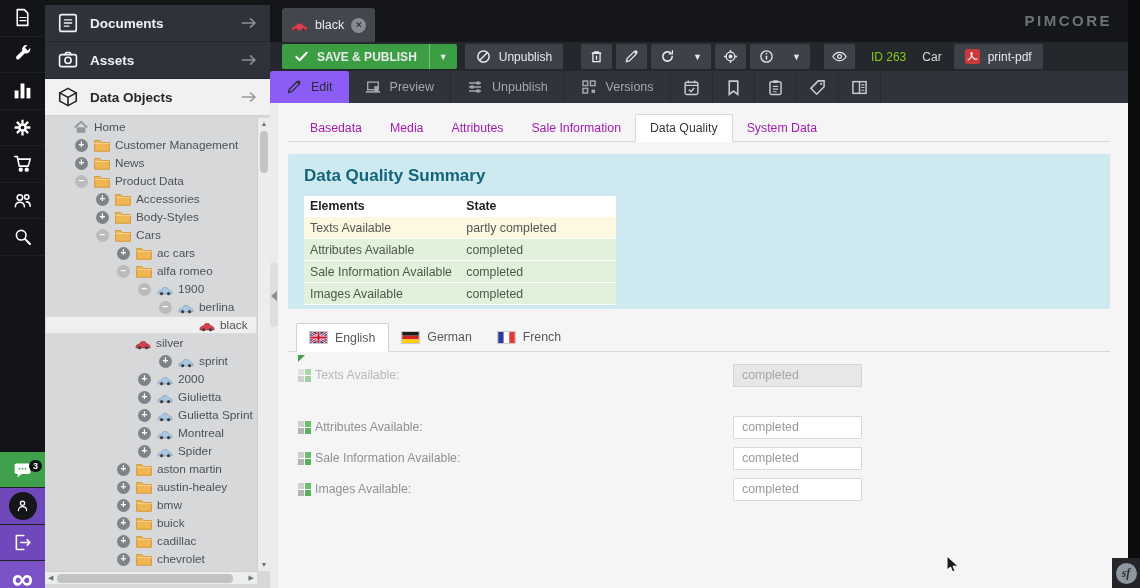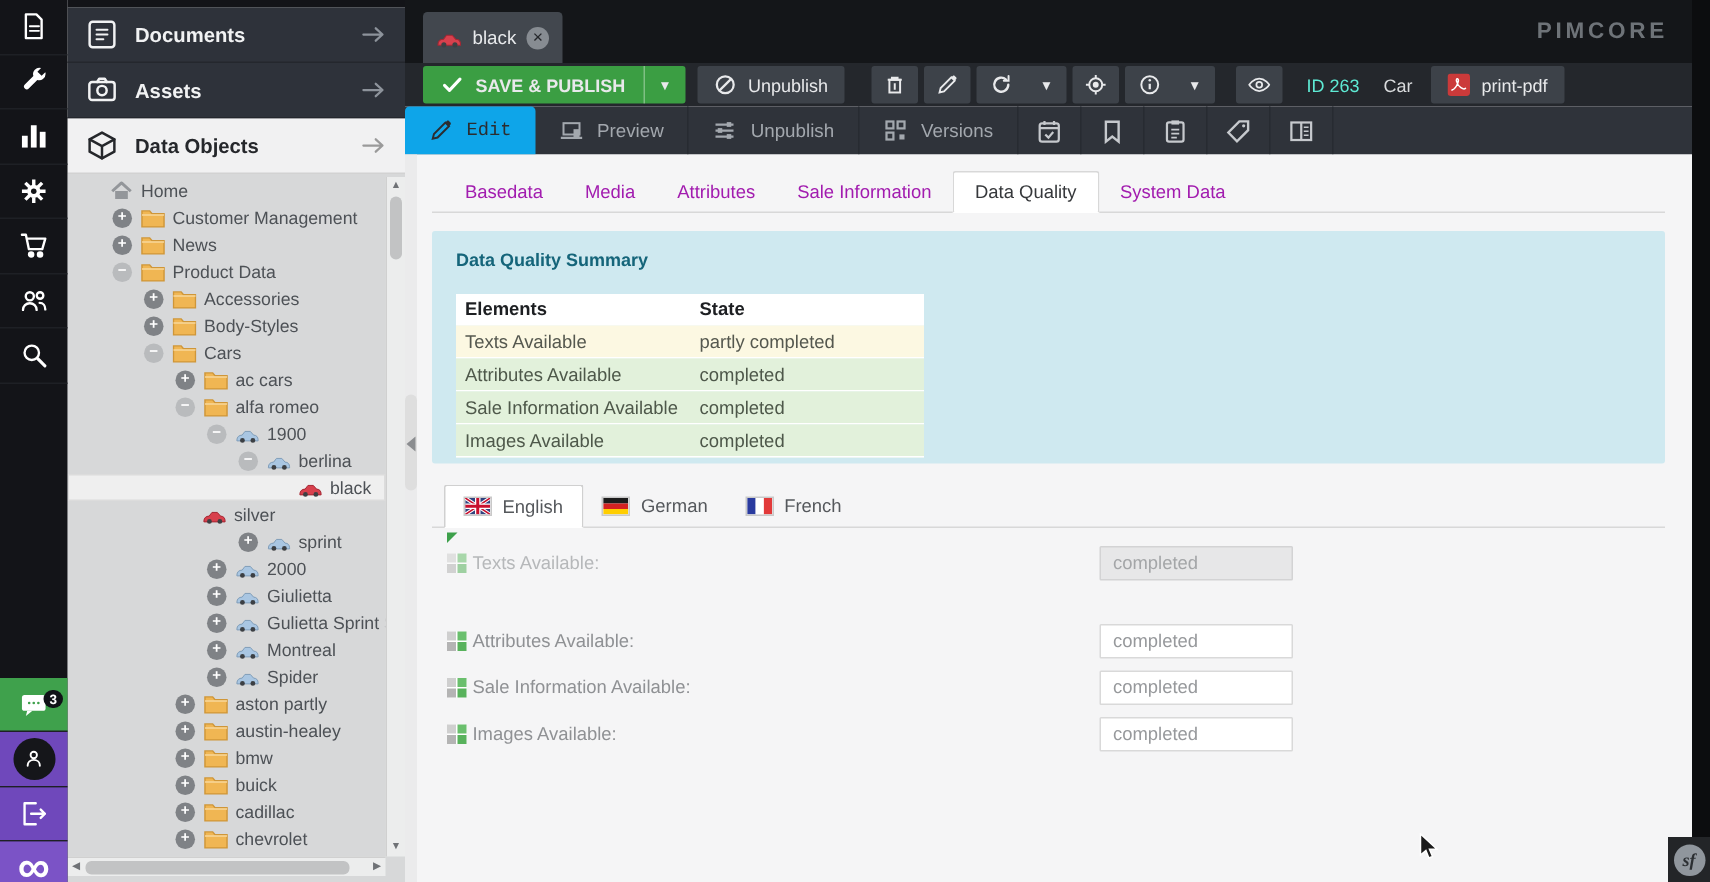--- a/index.html
+++ b/index.html
@@ -67,42 +67,42 @@
   .tbtn { height:25px; background:#3d4249; border-radius:2px; display:flex; align-items:center; color:#e8e9eb; font-size:12px; cursor:pointer; }
   .tbtn svg { width:15px; height:15px; }
   .tbtn.green { background:#3b9e43; font-weight:bold; padding:0; }
   .tbtn.green .seg { padding:0 12px; display:flex; align-items:center; gap:8px; height:100%; }
   .tbtn.green .caret-seg { border-left:1px solid rgba(255,255,255,.35); padding:0 9px; height:100%; display:flex; align-items:center; }
   .caret { font-size:9px; line-height:10px; }
   .tbtn.icon { width:31px; justify-content:center; }
   .tbtn.wide { padding:0 11px; gap:8px; }
   .tbtn.split { padding:0; }
   .tbtn.split .seg { padding:0 9px; height:100%; display:flex; align-items:center; }
-  .tbar-text { color:#5eead4; font-size:12px; margin:0 8px; }
+  .tbar-text { color:#84cc16; font-size:12px; margin:0 8px; }
   .tbar-text.lite { color:#d8dadc; }
   .gap4 { width:4px; } .gap8 { width:8px; } .gap14 { width:14px; } .gap18 { width:18px; }
 
   .navbar { position:absolute; left:0; top:71px; right:0; height:32px; background:#2f333a; display:flex; align-items:stretch; }
   .ntab { display:flex; align-items:center; gap:9px; padding:0 16px; font-size:12.5px; color:#a3a8ae; border-right:1px solid #272b31; cursor:pointer; }
   .ntab svg { width:16px; height:16px; }
-  .ntab.active { background:#0ea5e9; color:#2b2d30; border-radius:3px 3px 0 0; border-right:none;font-family:Liberation Mono, monospace; }
+  .ntab.active { background:#8b5cf6; color:#2b2d30; border-radius:3px 3px 0 0; border-right:none; }
   .nicon { width:42px; display:flex; align-items:center; justify-content:center; color:#c6c9cd; border-right:1px solid #272b31; cursor:pointer; }
   .nicon svg { width:17px; height:17px; }
 
   .content { position:absolute; left:0; top:103px; right:0; bottom:0; background:#f5f5f6; }
   .gutter { position:absolute; left:0; top:0; width:8px; bottom:0; background:#ebebec; }
   .gutter .pill { position:absolute; left:0; width:8px; top:160px; height:64px; background:#dedede; border-radius:4px; }
   .collapse-arrow { position:absolute; left:1px; top:188px; width:0; height:0; border-top:5px solid transparent; border-bottom:5px solid transparent; border-right:6px solid #8b8d90; }
 
   .ctabs-row { position:absolute; left:18px; right:18px; top:11px; height:28px; border-bottom:1px solid #d8d8d8; display:flex; align-items:stretch; padding-left:8px; }
   .ctab { padding:0 14px; display:flex; align-items:center; font-size:12.3px; color:#a21caf; cursor:pointer; }
   .ctab.active { background:#fff; border:1px solid #d8d8d8; border-bottom:1px solid #fff; margin-bottom:-1px; border-radius:2px 2px 0 0; color:#36383b; }
 
   .summary { position:absolute; left:18px; right:18px; top:51px; height:155px; background:#cfe9f0; border-radius:2px; }
-  .summary h2 { position:absolute; left:16px; top:12px; font-size:12px; color:#15657a; font-weight:bold; }
+  .summary h2 { position:absolute; left:16px; top:12px; font-size:17px; color:#15657a; font-weight:bold; }
   .qtable { position:absolute; left:16px; top:42px; width:312px; font-size:12.3px; }
   .qrow { display:flex; height:22px; align-items:center; border-bottom:1px solid #fff; }
   .qrow .c1 { width:192px; padding-left:6px; }
   .qrow .c2 { width:178px; }
   .qrow.head { background:#fff; color:#1d1f22; font-weight:bold; height:21px; }
   .qrow.partial { background:#fcf8e2; color:#55584f; }
   .qrow.complete { background:#e2f1db; color:#4e584a; }
 
   .langtabs-row { position:absolute; left:18px; right:18px; top:220px; height:29px; border-bottom:1px solid #d8d8d8; display:flex; align-items:stretch; padding-left:8px; }
   .ltab { padding:0 13px; display:flex; align-items:center; gap:8px; font-size:12.3px; color:#55585c; cursor:pointer; }
@@ -481,21 +481,21 @@
           <span>Spider</span>
         </div>
         <div class="trow" style="padding-left: 72px;">
           <span class="texp plus">+</span>
           <span class="tico">
             <svg viewBox="0 0 15 12">
               <path d="M.6 1.4h4.8l1.5 1.8h7.5v8.2H.6z" fill="#f0b653" stroke="#cf9638" stroke-width=".9"></path>
               <path d="M.6 4h13.8" stroke="#f8d79a" stroke-width=".9"></path>
             </svg>
           </span>
-          <span>aston partly</span>
+          <span>aston martin</span>
         </div>
         <div class="trow" style="padding-left: 72px;">
           <span class="texp plus">+</span>
           <span class="tico">
             <svg viewBox="0 0 15 12">
               <path d="M.6 1.4h4.8l1.5 1.8h7.5v8.2H.6z" fill="#f0b653" stroke="#cf9638" stroke-width=".9"></path>
               <path d="M.6 4h13.8" stroke="#f8d79a" stroke-width=".9"></path>
             </svg>
           </span>
           <span>austin-healey</span>

